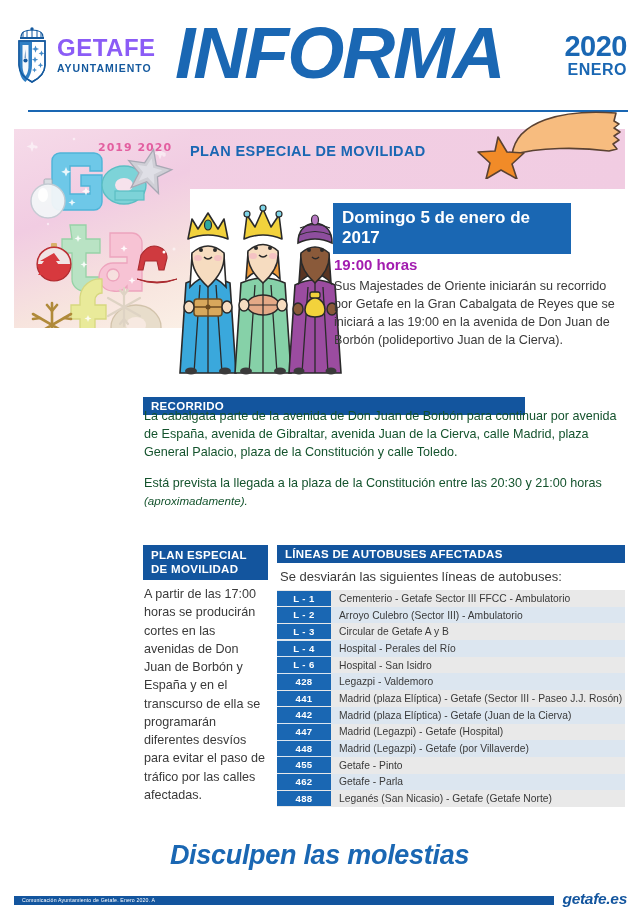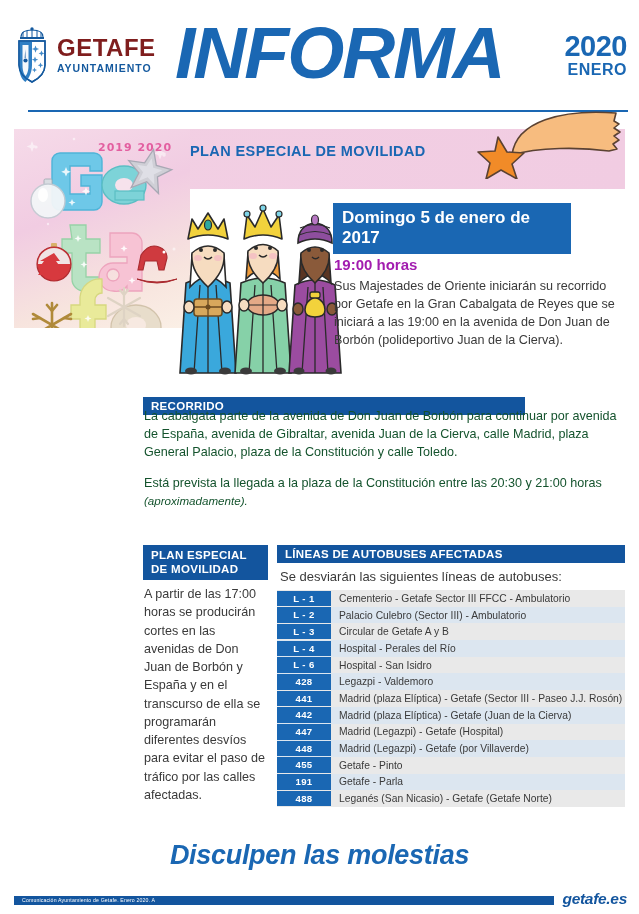--- a/index.html
+++ b/index.html
@@ -9,21 +9,21 @@
     font-family: "Liberation Sans", sans-serif;
     overflow: hidden;
   }
   .page { position: relative; width: 639px; height: 914px; background:#fff; }
 
   
   .header { position:absolute; left:0; top:0; width:639px; height:110px; }
   .logo-block { position:absolute; left:14px; top:26px; display:flex; align-items:center; gap:7px; }
   .shield { width:36px; height:58px; position:relative; }
   .brand-text { display:flex; flex-direction:column; line-height:1; }
-  .brand-name { font-size:24px; font-weight:bold; color:#7f1d1d; letter-spacing:0.5px; }
+  .brand-name { font-size:24px; font-weight:bold; color:#8b5cf6; letter-spacing:0.5px; }
   .brand-sub { font-size:10.5px; font-weight:bold; color:#14599e; letter-spacing:1.0px; margin-top:3px; }
   .informa {
     position:absolute; left:175px; top:17px;
     font-size:72px; font-weight:bold; font-style:italic; color:#1a67b3;
     letter-spacing:-2px; line-height:1; font-stretch:condensed;
     transform: scaleX(1.02); transform-origin:left top;
   }
   .year-block { position:absolute; right:12px; top:32px; text-align:right; line-height:1; }
   .year { font-size:29px; font-weight:bold; color:#1a67b3; letter-spacing:-0.5px;text-align:right; }
   .month { font-size:16px; font-weight:bold; color:#1a67b3; letter-spacing:0.5px; margin-top:1px;}
@@ -352,21 +352,21 @@
         <tr>
           <td class="cell-badge">
             <span class="badge">L - 1</span>
           </td>
           <td class="cell-name">Cementerio - Getafe Sector III FFCC - Ambulatorio</td>
         </tr>
         <tr>
           <td class="cell-badge">
             <span class="badge">L - 2</span>
           </td>
-          <td class="cell-name">Palacio Culebro (Sector III) - Ambulatorio</td>
+          <td class="cell-name">Arroyo Culebro (Sector III) - Ambulatorio</td>
         </tr>
         <tr>
           <td class="cell-badge">
             <span class="badge">L - 3</span>
           </td>
           <td class="cell-name">Circular de Getafe A y B</td>
         </tr>
         <tr>
           <td class="cell-badge">
             <span class="badge">L - 4</span>
@@ -410,21 +410,21 @@
           <td class="cell-name">Madrid (Legazpi) - Getafe (por Villaverde)</td>
         </tr>
         <tr>
           <td class="cell-badge">
             <span class="badge">455</span>
           </td>
           <td class="cell-name">Getafe - Pinto</td>
         </tr>
         <tr>
           <td class="cell-badge">
-            <span class="badge">191</span>
+            <span class="badge">462</span>
           </td>
           <td class="cell-name">Getafe - Parla</td>
         </tr>
         <tr>
           <td class="cell-badge">
             <span class="badge">488</span>
           </td>
           <td class="cell-name">Leganés (San Nicasio) - Getafe (Getafe Norte)</td>
         </tr>
       </tbody>

